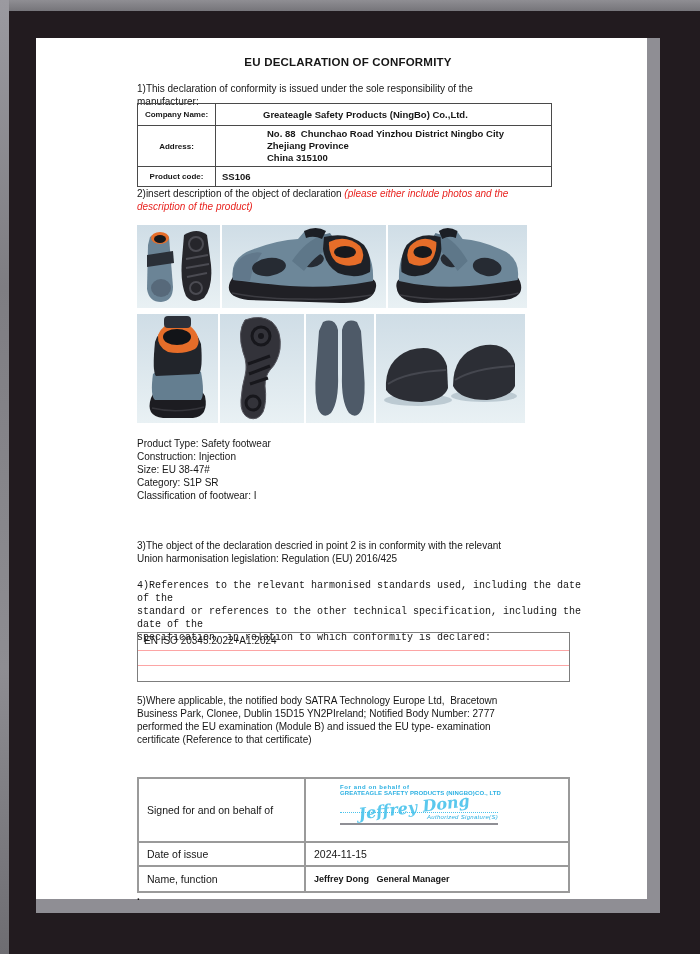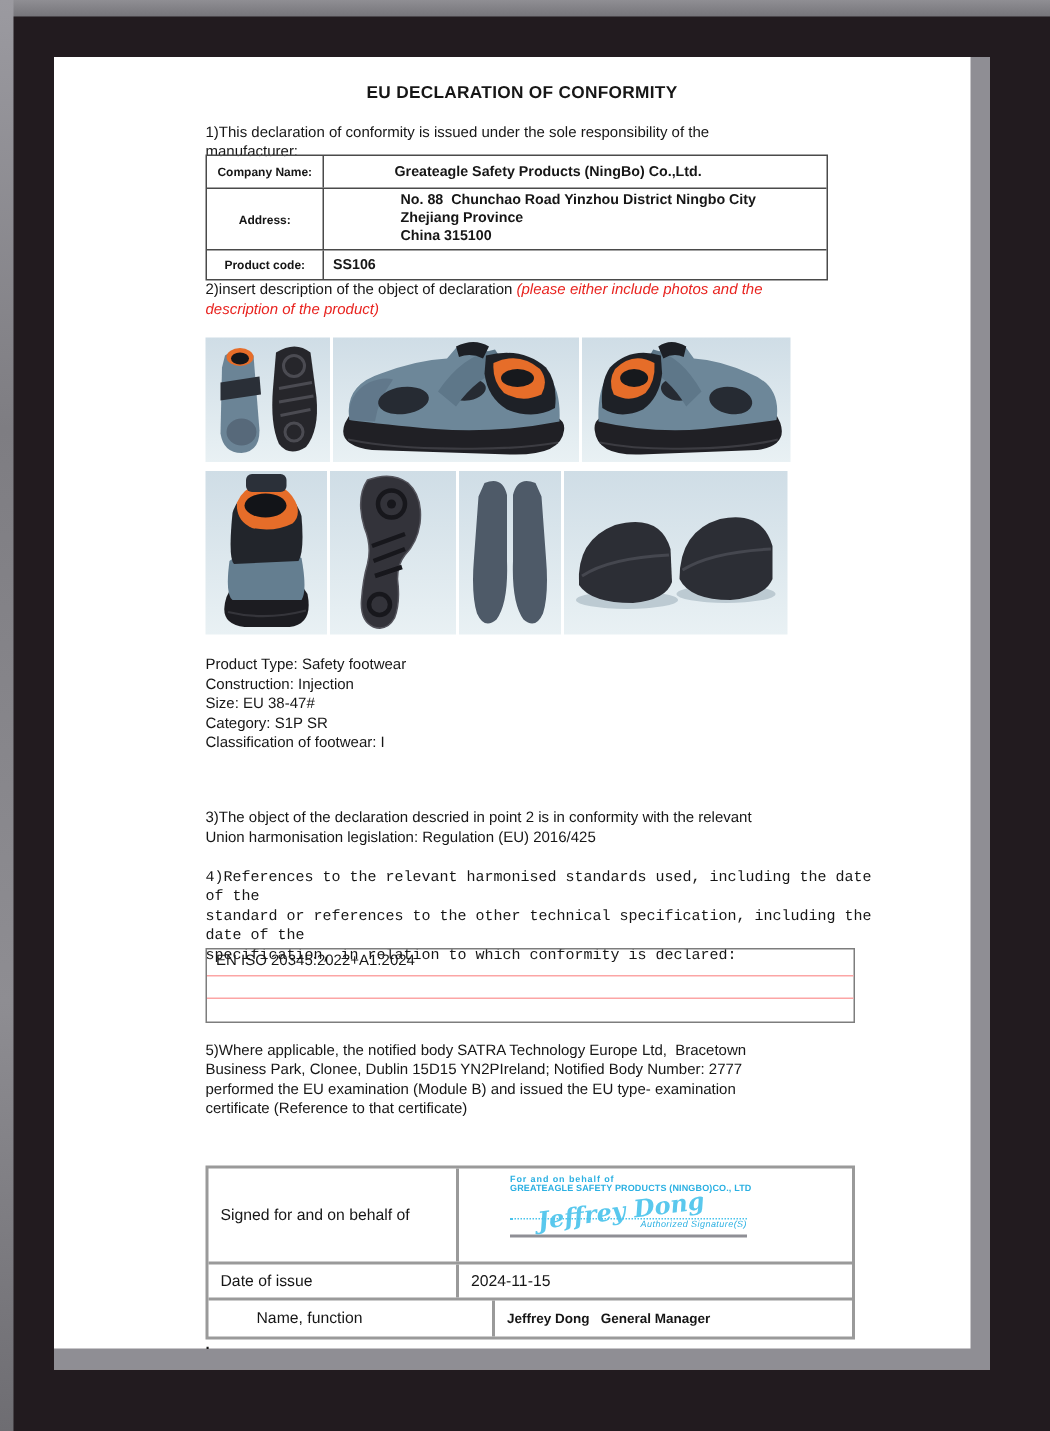--- a/index.html
+++ b/index.html
@@ -66,21 +66,21 @@
     align-items:center; justify-content:center; text-align:center;
     font-weight:bold; font-size:8.3px; white-space:pre-wrap; line-height:11px; }
   .std-values { flex:1; display:flex; flex-direction:column; }
   .std-v { padding:2px 6px; font-size:10px; border-bottom:1px solid #fca5a5; }
   .std-v0 { min-height:18px; } .std-v1 { min-height:15px; }
   .std-v2 { min-height:15px; border-bottom:none; }
   
   .sigtable { position:absolute; left:101px; top:739px; width:433px;
     border:2px solid #9a9a9a; }
   .sig-row { display:flex; border-bottom:2px solid #9a9a9a; }
-  .sig-row:last-child { border-bottom:none;padding-left:24px; }
+  .sig-row:last-child { border-bottom:none; }
   .sig-label { width:167px; border-right:2px solid #9a9a9a; display:flex;
     align-items:center; padding-left:8px; font-size:10.5px; }
   .sig-value { flex:1; display:flex; align-items:center; padding-left:8px;
     font-size:10.5px; }
   .sig-r1 { height:64px; } .sig-r2 { height:24px; } .sig-r3 { height:24px; }
   .sig-name-value { font-size:9px; font-weight:bold; white-space:pre; }
   
   .sig-r1 .sig-value { align-items:flex-start; padding-top:5px; }
   .stamp { margin-left:26px; width:158px; color:#2bb0e2;
     border-bottom:2px solid #8f8f95; padding-bottom:3px; }

